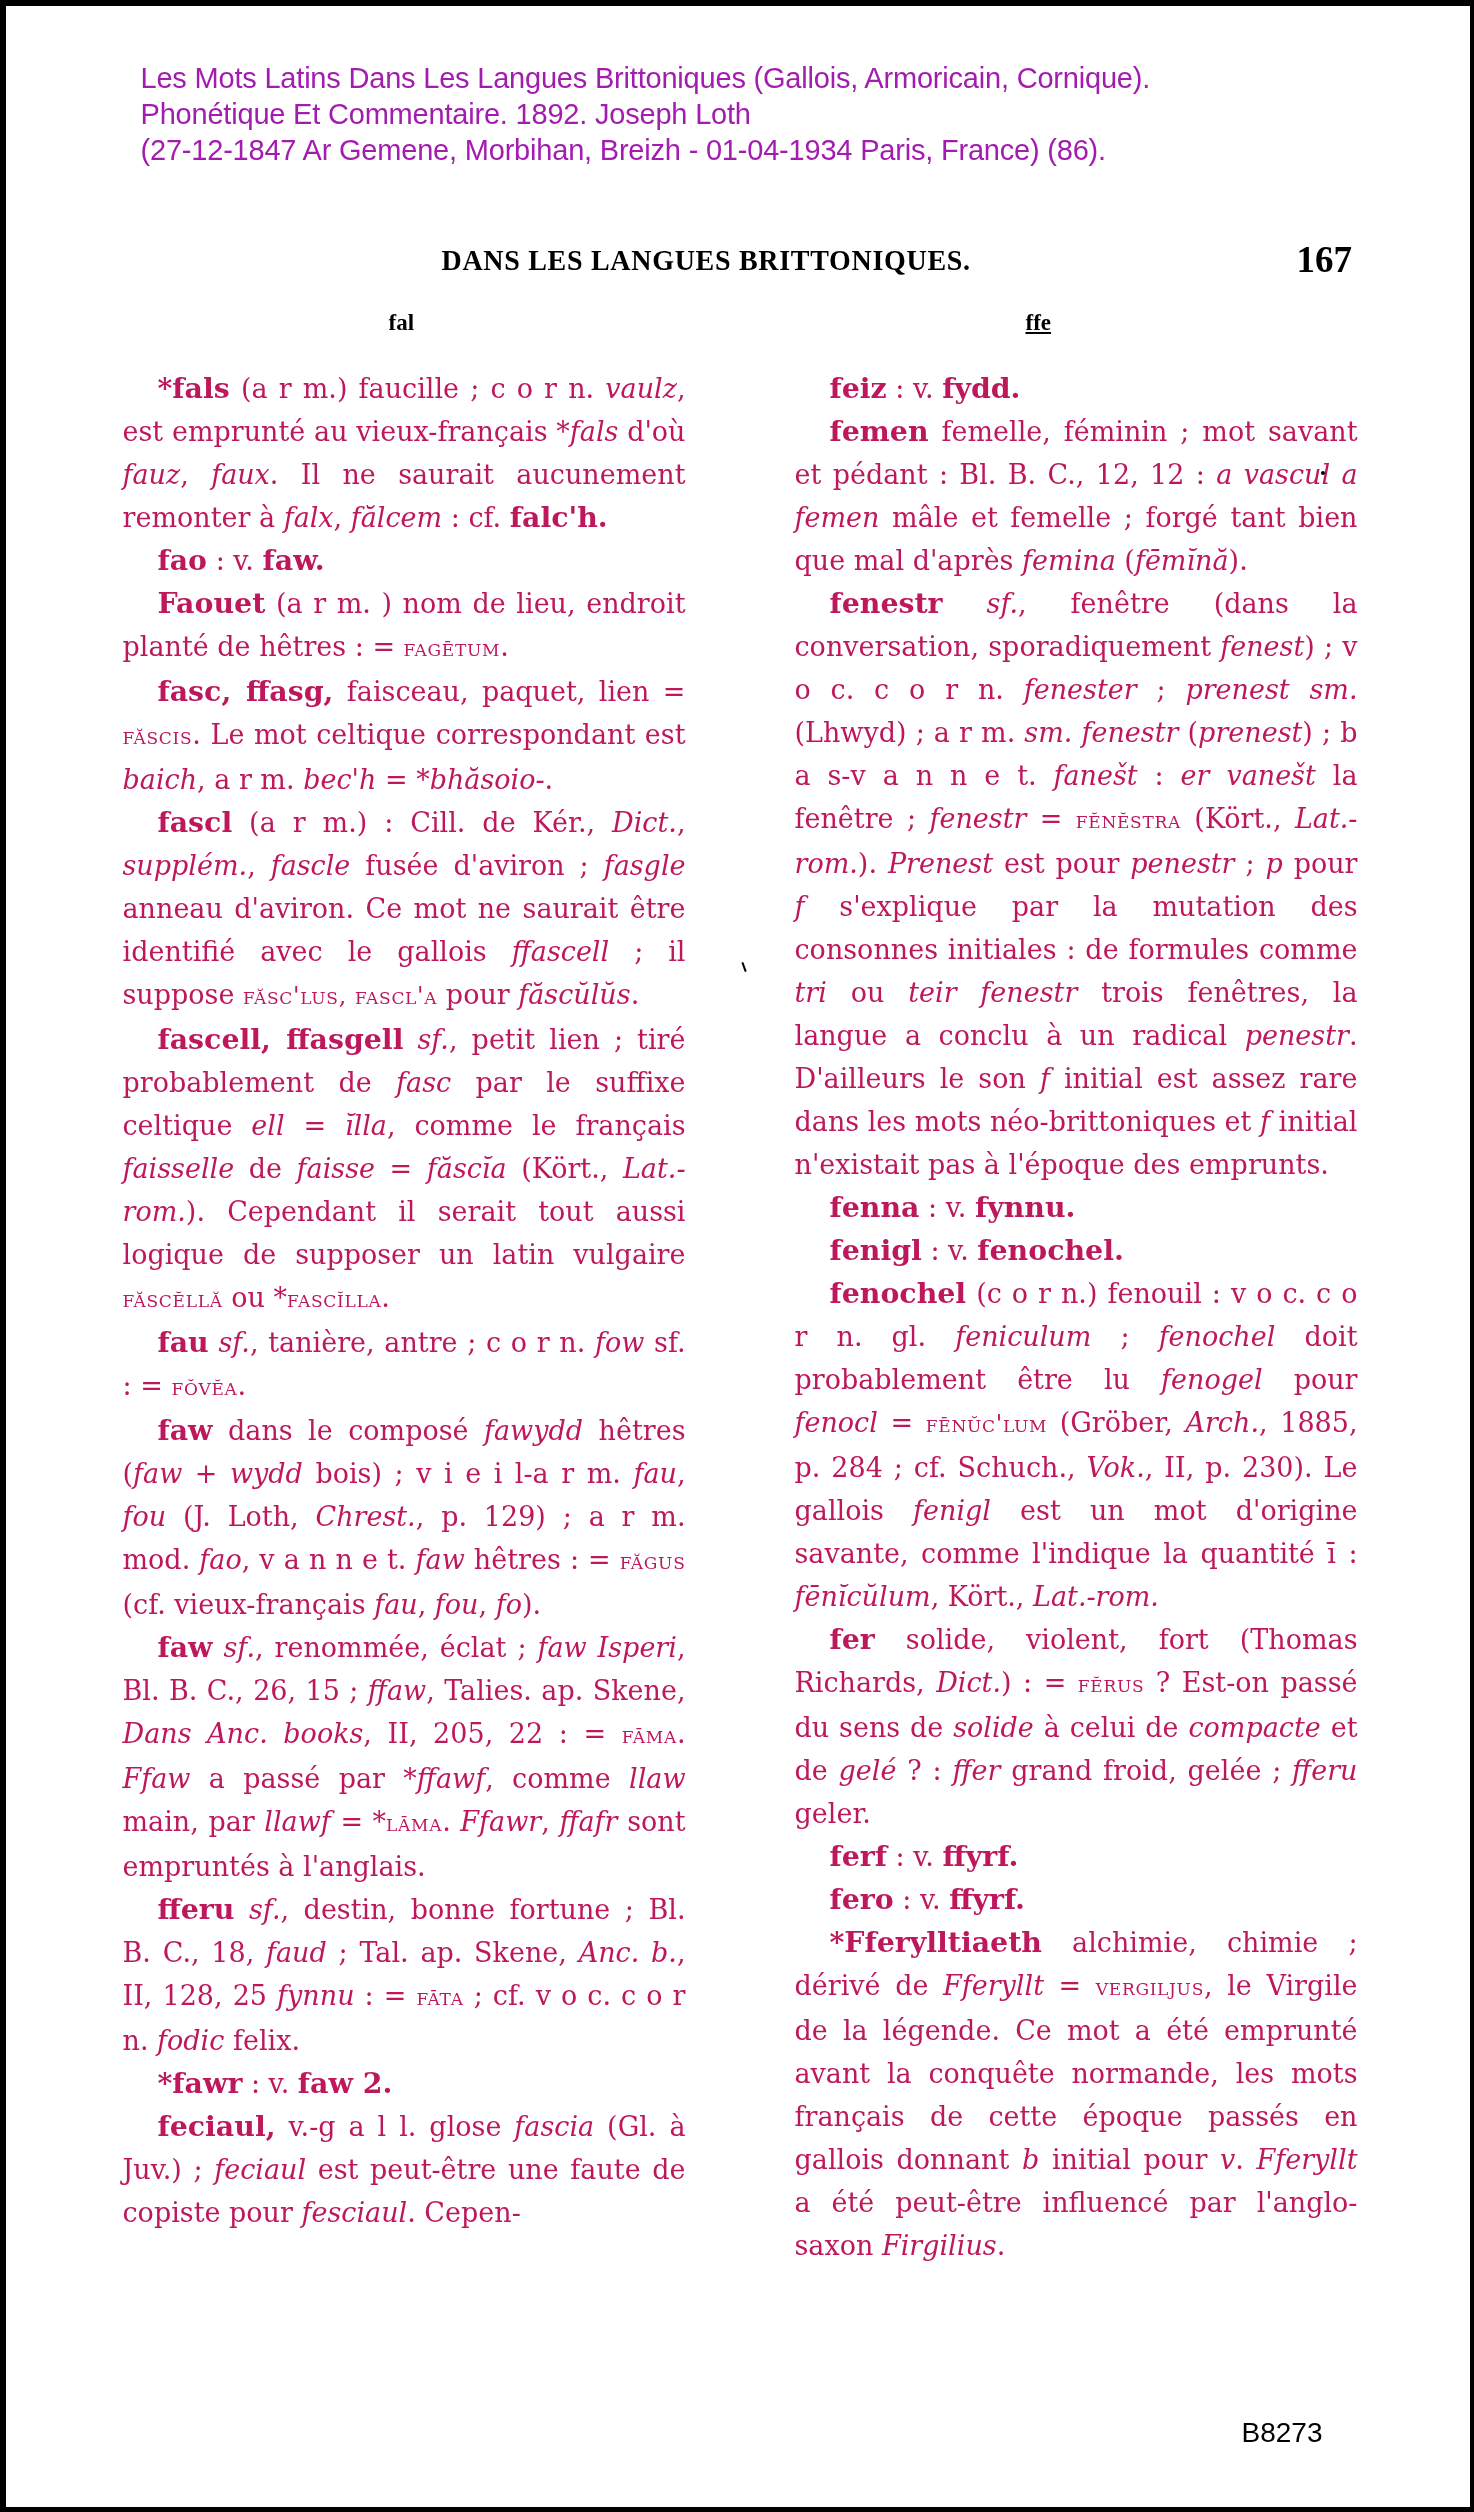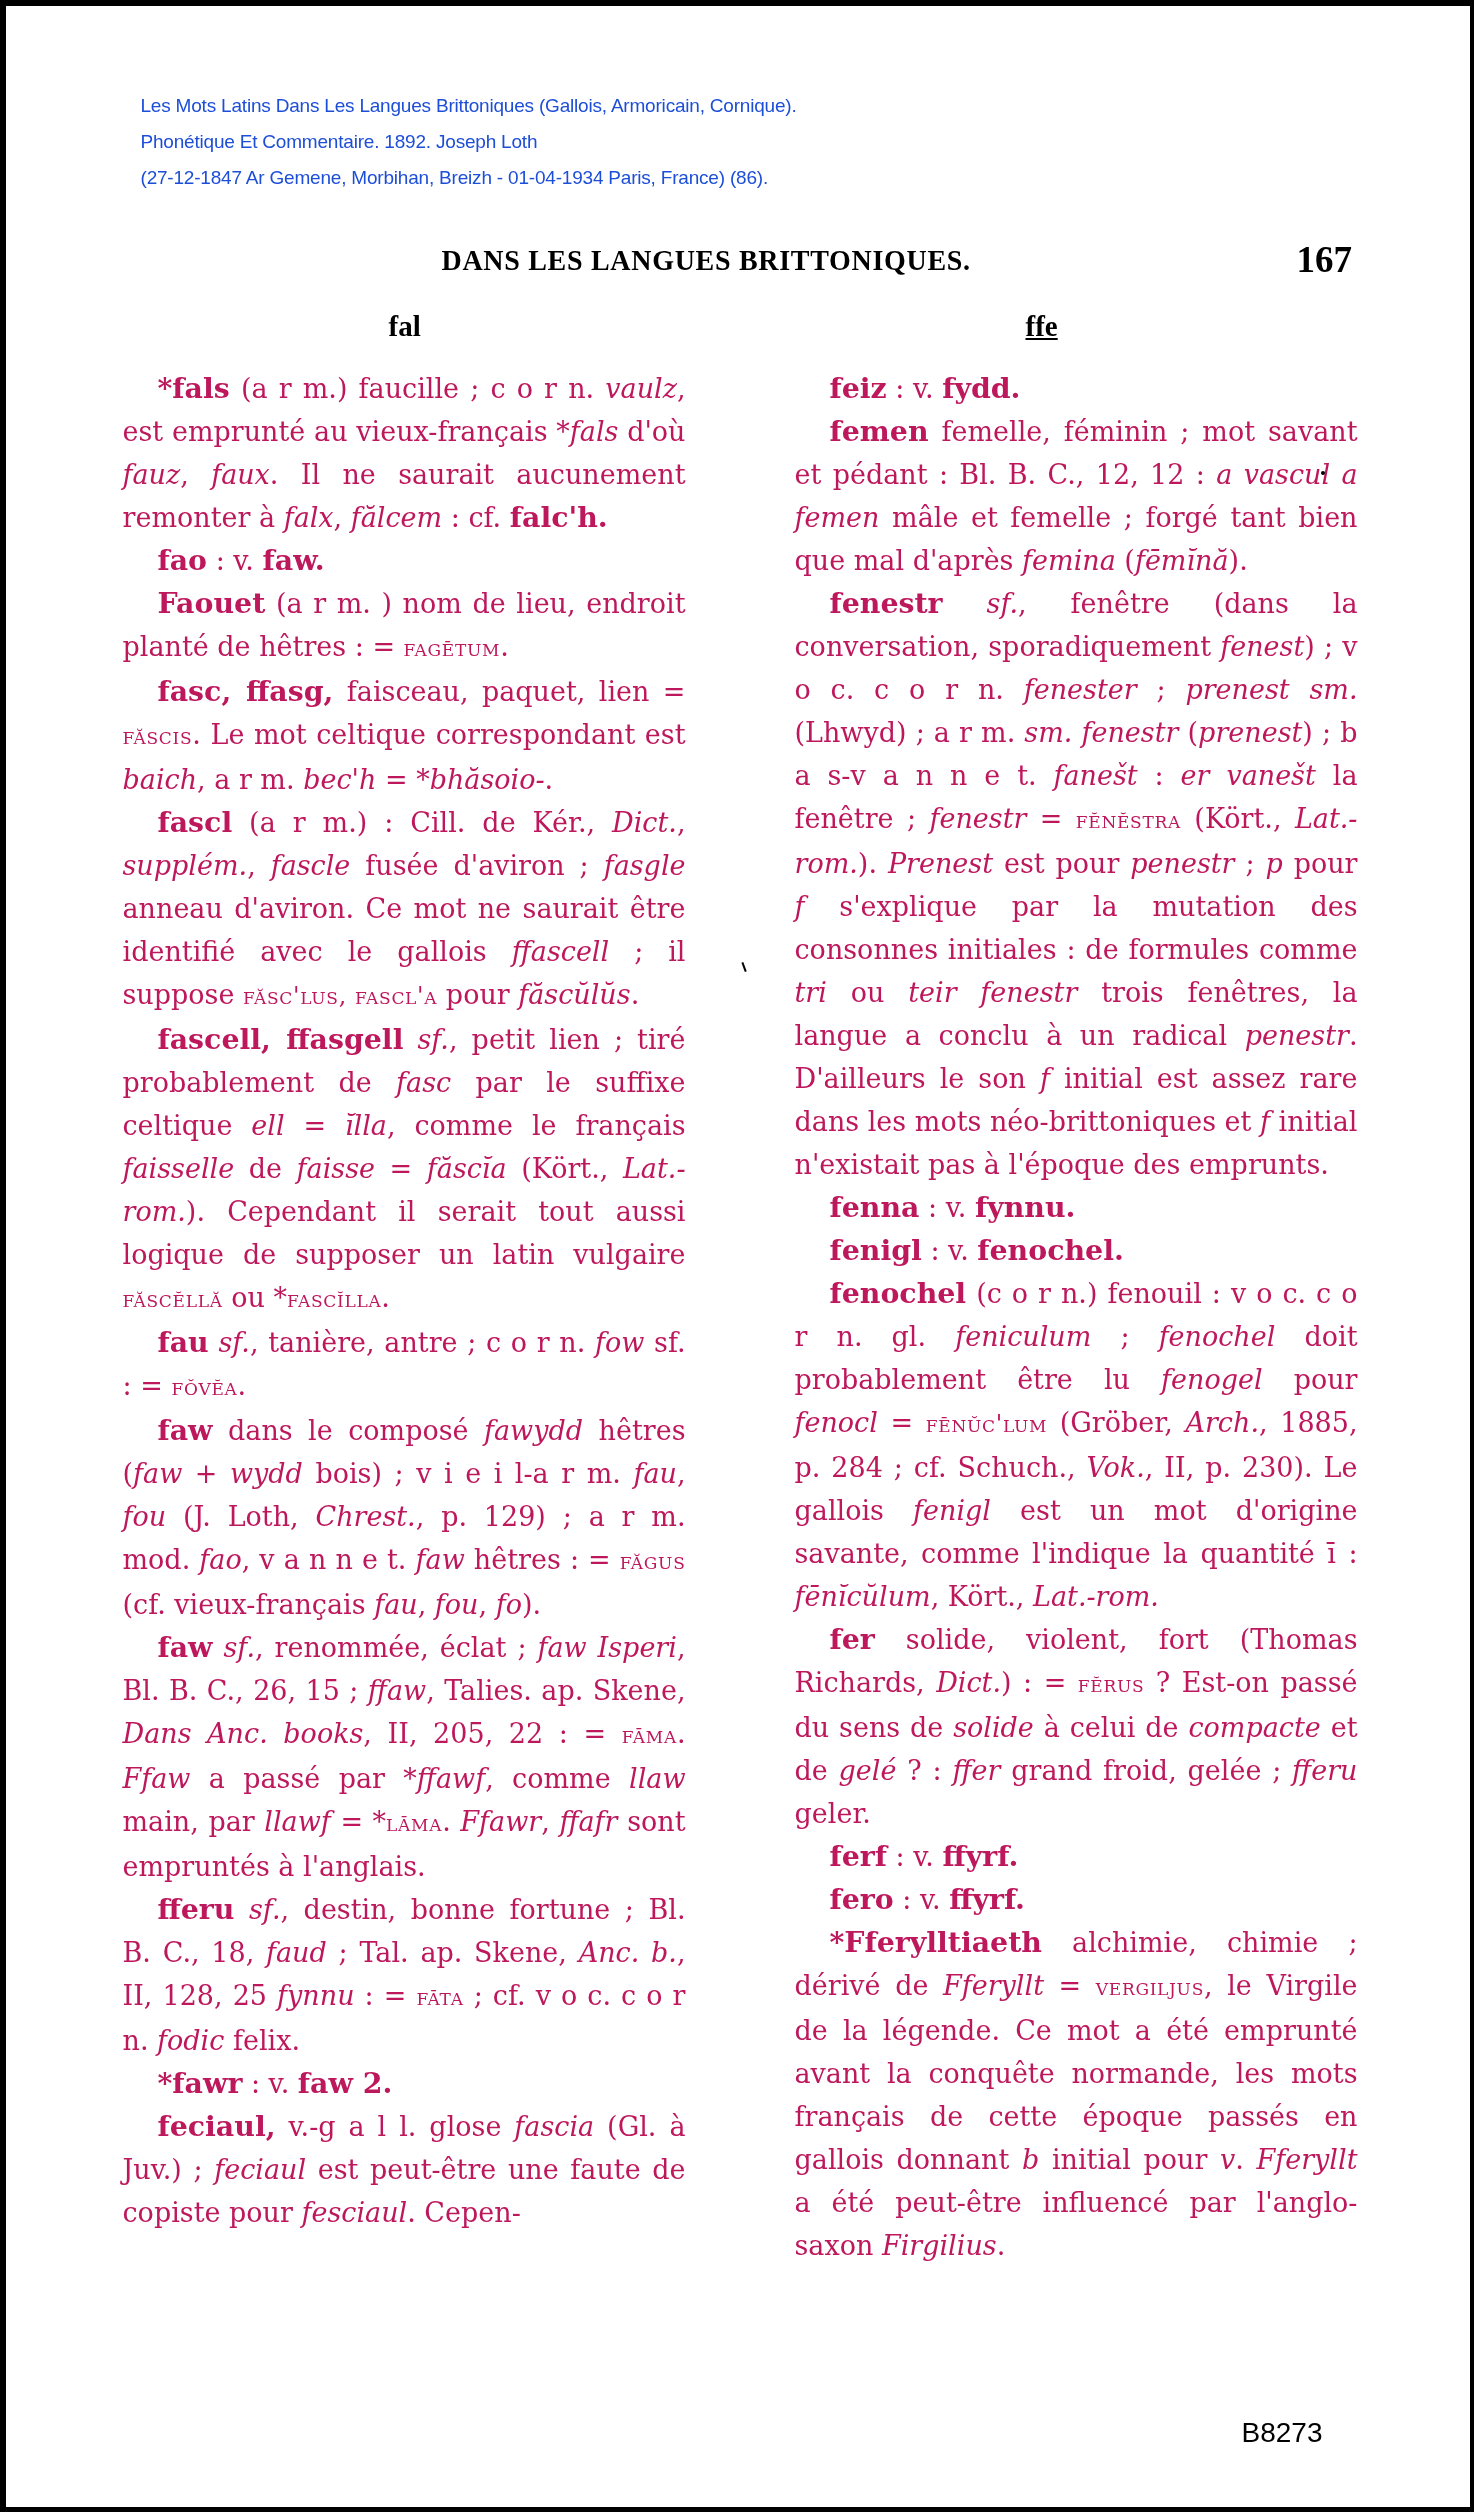--- a/index.html
+++ b/index.html
@@ -12,25 +12,24 @@
   .page {
     position: absolute;
     left: 5.5px; top: 5.5px; right: 5.5px; bottom: 5.5px;
     background: #fff;
     color: #000;
   }
   .meta {
     position: absolute;
     left: 135px; top: 54px;
     font-family: "Liberation Sans", sans-serif;
-    font-size: 19px;
+    font-size: 29px;
     line-height: 36px;
-    color: #1d4ed8;
+    color: #a21caf;
     letter-spacing: -0.2px;
-    margin-top: 28px;
   }
   .meta div { white-space: nowrap; }
   .running-head {
     position: absolute;
     top: 239px; left: 0; right: 0;
     font-family: "Liberation Serif", serif;
     font-weight: bold;
   }
   .running-title {
     position: absolute;
@@ -43,21 +42,21 @@
     position: absolute;
     left: 1291px;
     font-size: 37px;
     top: -7px;
   }
   .guide {
     position: absolute;
     top: 304px;
     font-family: "Liberation Serif", serif;
     font-weight: bold;
-    font-size: 29px;
+    font-size: 23px;
   }
   .guide-left { left: 383px; }
   .guide-right { left: 1020px; text-decoration: underline; }
 
   .col {
     position: absolute;
     top: 361px;
     font-family: "DejaVu Serif", serif;
     font-size: 27px;
     line-height: 43px;

